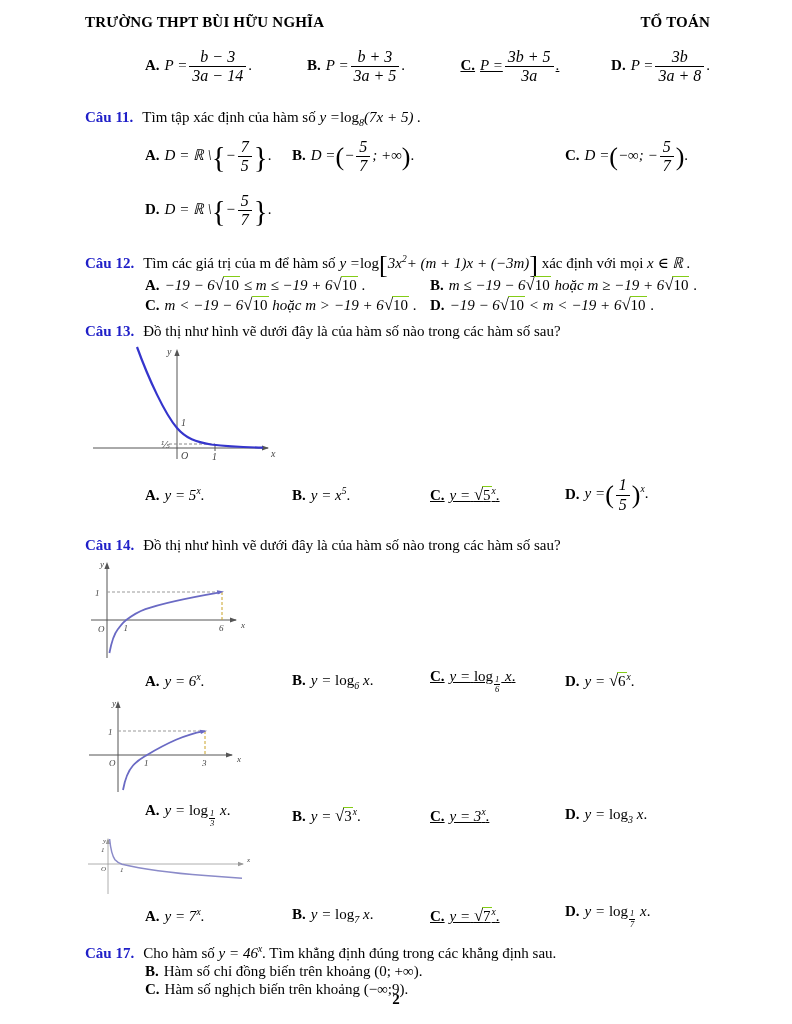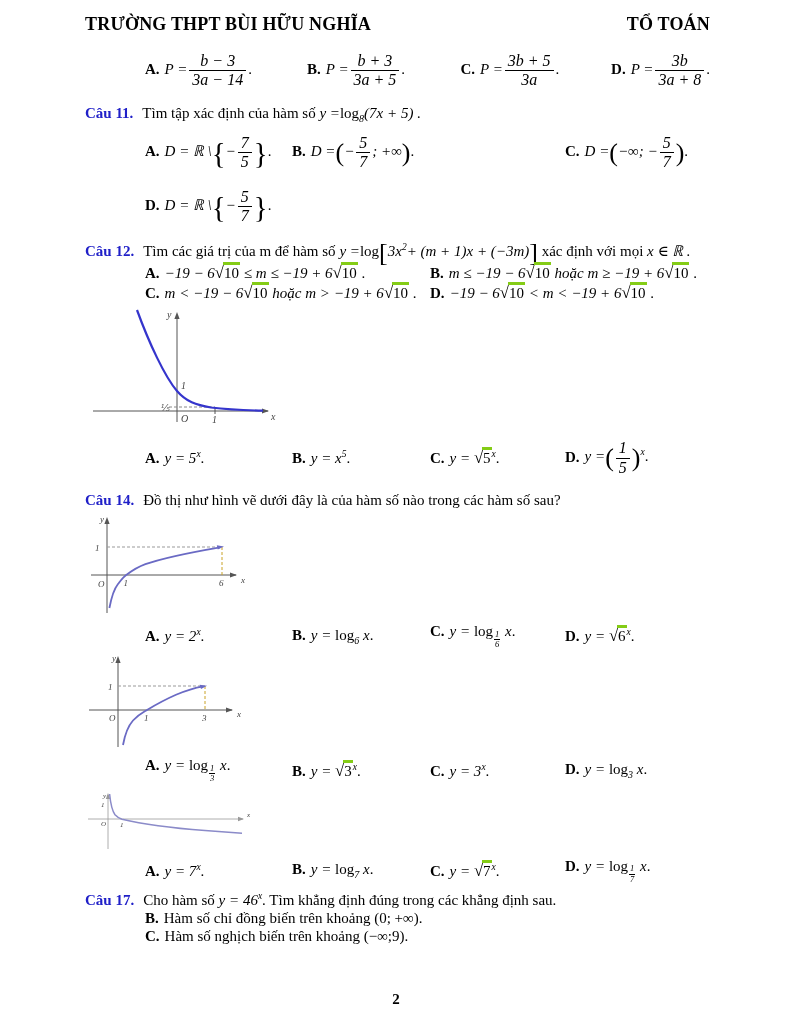--- a/index.html
+++ b/index.html
@@ -4,50 +4,50 @@
 <style>
   * { box-sizing: border-box; }
   html,body { margin:0; padding:0; }
   body {
     width:792px; height:1024px; background:#ffffff; overflow:hidden;
     font-family:"Liberation Serif","DejaVu Serif",serif; color:#000;
     font-size:15px;
   }
   .page { position:relative; width:792px; height:1024px; padding:14px 82px 0 85px; }
 
-  .header { display:flex; justify-content:space-between; font-size:18px; font-weight:600; letter-spacing:.2px; }
+  .header { display:flex; justify-content:space-between; font-size:15px; font-weight:600; letter-spacing:.2px; }
 
   .m { font-style:italic; }
   .up { font-style:normal; }
   sup { font-size:9.5px; font-style:italic; }
   sub { font-size:10px; font-style:italic; }
 
   .ol { font-weight:bold; font-style:normal; margin-right:5px; }
   .qlabel { color:#2020c8; font-weight:bold; margin-right:9px; }
-  .qline { margin-top:7px; }
+  .qline { margin-top:15px; }
 
   .frac { display:inline-block; vertical-align:middle; text-align:center; line-height:1.15; font-size:16px; font-style:italic; margin:8px 2px; }
   .frac .fnum { display:block; border-bottom:1px solid #000; padding:0 3px; }
   .frac .fden { display:block; padding:0 3px; }
 
   .sfrac { display:inline-block; font-size:8.5px; line-height:1.1; text-align:center; vertical-align:-11px; margin:0 1px; font-style:italic; }
   .sfrac .sn { display:block; border-bottom:1px solid #000; padding:0 1px; }
   .sfrac .sd { display:block; }
 
   .sqrt { white-space:nowrap; font-style:normal; }
   .sqrt .rsign { font-style:normal; font-size:1.12em; margin-right:-1px; }
-  .sqrt .rad { border-top:3px solid #84cc16; font-style:normal; padding:0 1px; }
+  .sqrt .rad { border-top:1px solid #84cc16; font-style:normal; padding:0 1px; }
 
   .bigb { font-size:29px; font-style:normal; font-weight:normal; vertical-align:middle; line-height:0; }
   .bigp { font-size:26px; font-style:normal; font-weight:normal; vertical-align:middle; line-height:0; }
 
   .optrow { display:flex; align-items:center; margin-left:60px; }
   .optrow .c1 { width:147px; }
   .optrow .c2 { width:138px; }
-  .optrow .c3 { width:135px; }
+  .optrow .c3 { width:135px;text-decoration:underline; }
   .optrow .c4 { flex:1; }
   .optrow .w1 { width:147px; }
   .optrow .w2b { width:273px; }
   .optrow .w12 { width:285px; }
   .opt { white-space:nowrap; }
 
   .prow { margin-top:9px;gap:23px; }
   .optlines .optline { margin:1px 0 1px 60px; }
 
   .graphbox { margin:4px 0 2px 0; }
@@ -93,20 +93,23 @@
   </div>
   <div class="optrow" style="margin-top:3px;">
     <span class="opt w12"><b class="ol">A.</b><span class="m">−19 − 6</span><span class="sqrt"><span class="rsign">√</span><span class="rad">10</span></span><span class="m"> ≤ m ≤ −19 + 6</span><span class="sqrt"><span class="rsign">√</span><span class="rad">10</span></span><span> .</span></span>
     <span class="opt c4"><b class="ol">B.</b><span class="m">m ≤ −19 − 6</span><span class="sqrt"><span class="rsign">√</span><span class="rad">10</span></span><span class="m"> hoặc  m ≥ −19 + 6</span><span class="sqrt"><span class="rsign">√</span><span class="rad">10</span></span><span> .</span></span>
   </div>
   <div class="optrow">
     <span class="opt w12"><b class="ol">C.</b><span class="m">m &lt; −19 − 6</span><span class="sqrt"><span class="rsign">√</span><span class="rad">10</span></span><span class="m"> hoặc  m &gt; −19 + 6</span><span class="sqrt"><span class="rsign">√</span><span class="rad">10</span></span><span> .</span></span>
     <span class="opt c4"><b class="ol">D.</b><span class="m">−19 − 6</span><span class="sqrt"><span class="rsign">√</span><span class="rad">10</span></span><span class="m"> &lt; m &lt; −19 + 6</span><span class="sqrt"><span class="rsign">√</span><span class="rad">10</span></span><span> .</span></span>
   </div>
 
+  <div class="qline" style="margin-top:8px;">
+    <span class="qlabel">Câu 13.</span><span>Đồ thị như hình vẽ dưới đây là của hàm số nào trong các hàm số sau?</span>
+  </div>
   <div class="graphbox">
     <svg width="195" height="118" viewBox="0 0 195 118">
       <line x1="8" y1="104" x2="183" y2="104" stroke="#555" stroke-width="1"></line>
       <path d="M184,104 l-7,-2.6 l0,5.2 z" fill="#555"></path>
       <line x1="92" y1="8" x2="92" y2="115" stroke="#555" stroke-width="1"></line>
       <path d="M92,5 l-2.6,7 l5.2,0 z" fill="#555"></path>
       <line x1="84" y1="100" x2="130" y2="100" stroke="#888" stroke-width="1" stroke-dasharray="3,2"></line>
       <line x1="130" y1="101" x2="130" y2="107" stroke="#555" stroke-width="1"></line>
       <path d="M52,3 C64,36 80,70 92,84 C101,94.5 111,98 126,100.5 C145,102.8 164,103.4 178,103.7" fill="none" stroke="#3535cc" stroke-width="2.2"></path>
       <text x="82" y="11" font-size="10">y</text>
@@ -139,21 +142,21 @@
       <path d="M139,33.6 l-7.2,-1.4 l1,4.2 z" fill="#6a6ac4"></path>
       <text x="15" y="9" font-size="9">y</text>
       <text x="156" y="70" font-size="9">x</text>
       <text x="13" y="74" font-size="9">O</text>
       <text x="10" y="38" font-size="9" font-style="normal">1</text>
       <text x="38.5" y="73" font-size="9" font-style="normal">1</text>
       <text x="134" y="73" font-size="9" font-style="normal">6</text>
     </svg>
   </div>
   <div class="optrow" style="margin-bottom:4px;">
-    <span class="opt c1"><b class="ol">A.</b><span class="m">y = 2</span><sup>x</sup><span>.</span></span>
+    <span class="opt c1"><b class="ol">A.</b><span class="m">y = 6</span><sup>x</sup><span>.</span></span>
     <span class="opt c2"><b class="ol">B.</b><span class="m">y =</span> <span class="up">log</span><sub>6</sub> <span class="m">x</span><span>.</span></span>
     <span class="opt c3"><b class="ol">C.</b><span class="m">y =</span> <span class="up">log</span><span class="sfrac"><span class="sn">1</span><span class="sd">6</span></span> <span class="m">x</span><span>.</span></span>
     <span class="opt c4"><b class="ol">D.</b><span class="m">y =</span> <span class="sqrt"><span class="rsign">√</span><span class="rad">6</span></span><sup>x</sup><span>.</span></span>
   </div>
 
   <div class="graphbox">
     <svg width="160" height="98" viewBox="0 0 160 98">
       <line x1="4" y1="57" x2="147" y2="57" stroke="#555" stroke-width="1"></line>
       <path d="M148,57 l-7,-2.6 l0,5.2 z" fill="#555"></path>
       <line x1="33" y1="6" x2="33" y2="94" stroke="#555" stroke-width="1"></line>

